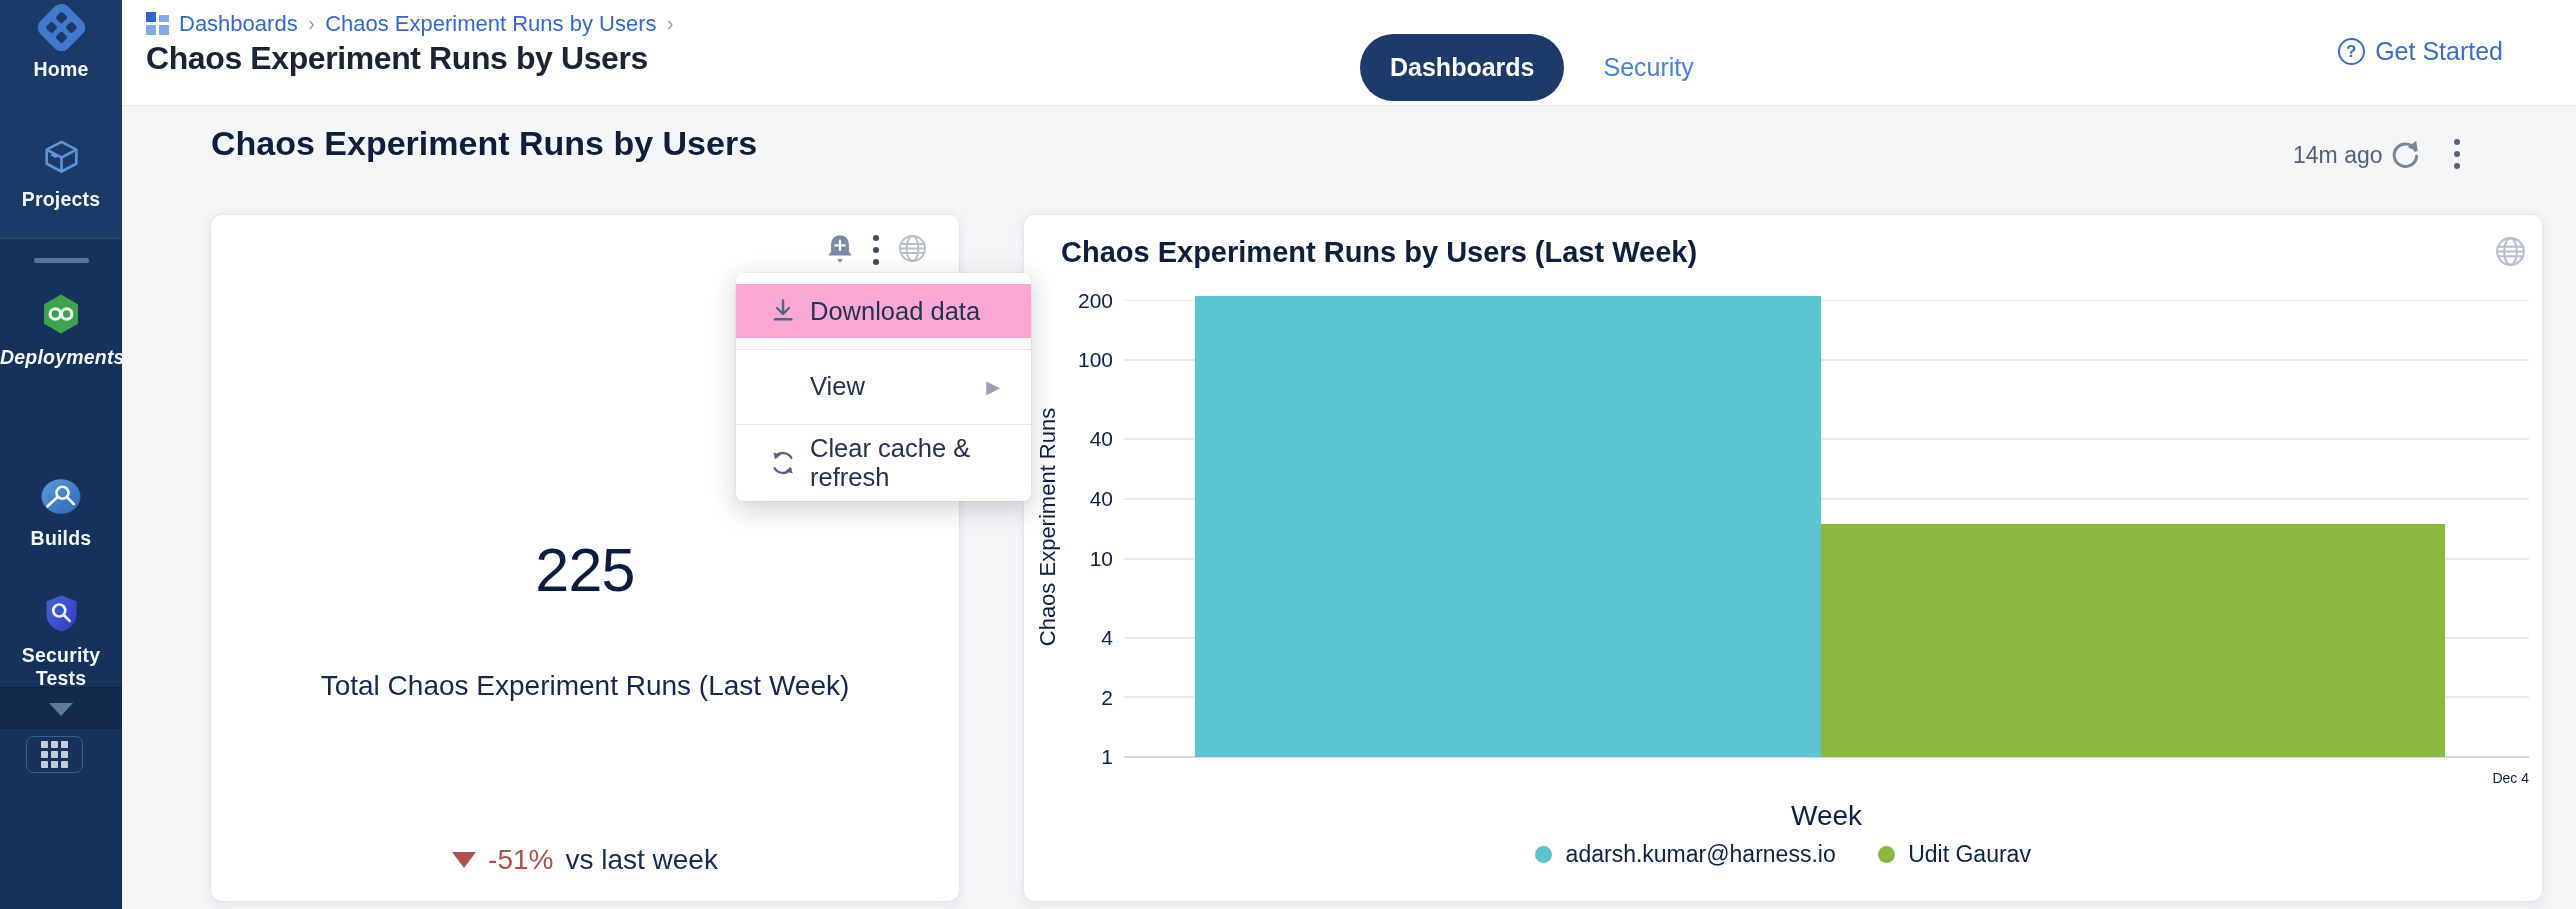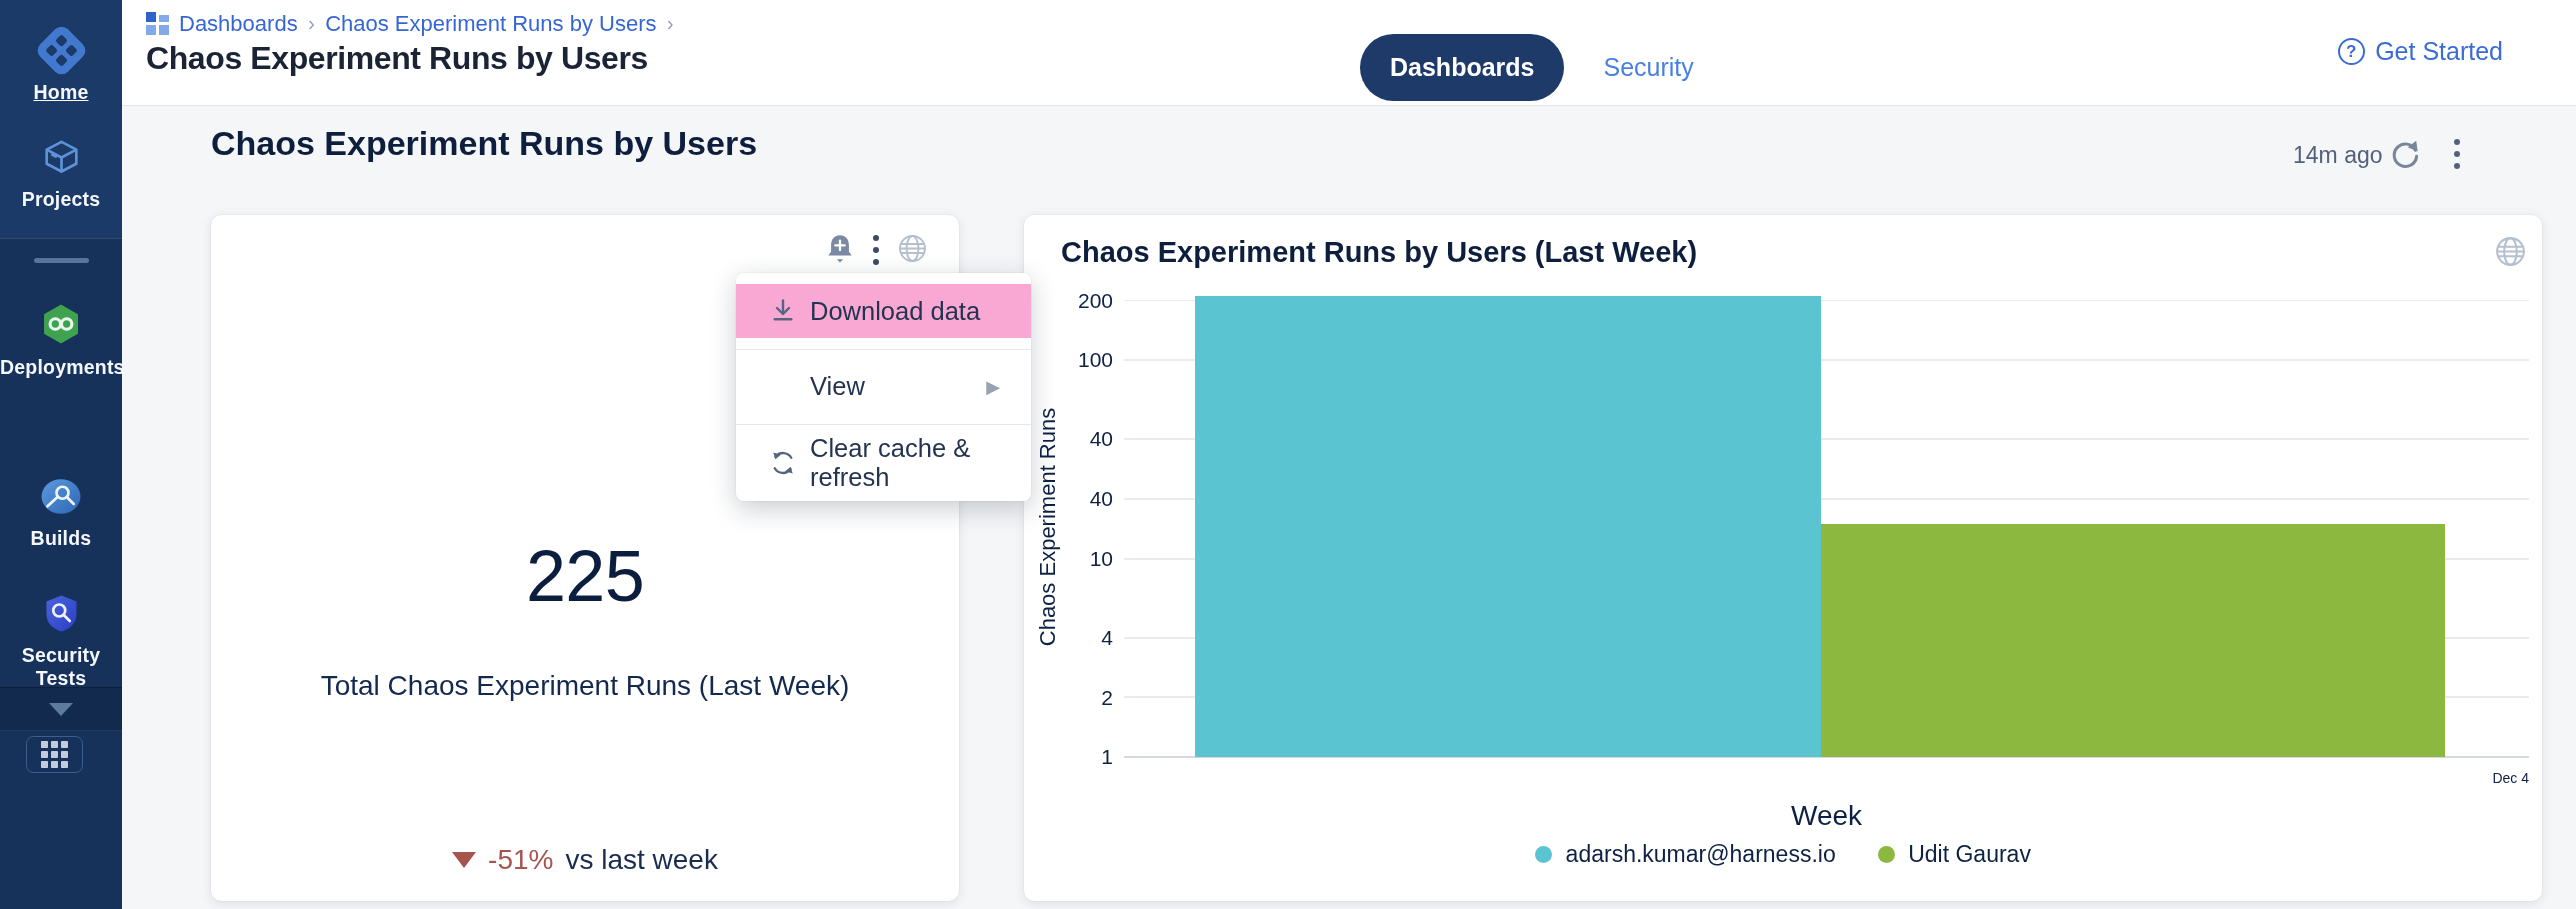--- a/index.html
+++ b/index.html
@@ -46,21 +46,21 @@
   .kdots { display:flex; flex-direction:column; gap:6px; align-items:center; }
   .kdots span { width:6px; height:6px; border-radius:50%; background:#55627b; }
 
   
   .card { position:absolute; background:#ffffff; border-radius:10.5px; box-shadow:0 2.2px 10.5px rgba(25,39,64,.10), 0 0 0 0.7px rgba(25,39,64,.03); }
   .card-tile { left:211px; top:215px; width:748px; height:686px; }
   .card-chart { left:1024px; top:215px; width:1518px; height:686px; }
 
   
   .tile-actions { position:absolute; left:614px; top:18px; display:flex; align-items:center; gap:18px; }
-  .tile-value { position:absolute; left:0; top:320px; width:100%; text-align:center; font-size:72px; font-weight:500; color:#0b1e3e; letter-spacing:-0.7px; }
+  .tile-value { position:absolute; left:0; top:320px; width:100%; text-align:center; font-size:61px; font-weight:500; color:#0b1e3e; letter-spacing:-0.7px; }
   .tile-label { position:absolute; left:0; top:455px; width:100%; text-align:center; font-size:28px; color:#13294e; }
   .tile-delta { position:absolute; left:0; top:629px; width:100%; display:flex; align-items:center; justify-content:center; gap:12px; }
   .tri-down { width:0; height:0; border-left:12px solid transparent; border-right:12px solid transparent; border-top:16.5px solid #a8544e; }
   .delta-pct { font-size:28px; color:#a8544e; }
   .delta-suffix { font-size:28px; color:#1a2c50; }
 
   
   .chart-title { position:absolute; left:37px; top:21px; font-size:29px; font-weight:600; color:#0e1f3e; }
   .chart-globe { position:absolute; left:1470px; top:19.5px; }
   .plot { position:absolute; left:100px; top:77px; width:1405px; height:465px; }
@@ -84,21 +84,21 @@
   .menu-lbl { position:absolute; left:74px; font-size:25.5px; color:#243450; }
   .menu-caret { position:absolute; right:31px; font-size:18px; color:#97a2b3; }
   .menu-div { height:0.7px; background:#e3e6ea; margin:10.5px 0; }
 </style>
 </head>
 <body>
 
 <nav class="sidebar">
   <div class="side-sec-modules"></div>
 
-  <div class="side-item" style="top:31px;text-decoration:underline;">
+  <div class="side-item" style="top:8px;">
     <div class="side-ico-wrap">
       <div class="home-ico">
           <span></span>
           <span></span>
           <span></span>
           <span></span>
         </div>
     </div>
     <div class="lbl">Home</div>
   </div>
@@ -110,21 +110,21 @@
         <path d="M6 15 L25 25 L44 15"></path>
           <path d="M25 25 L25 43"></path>
           <path d="M12 21 L19 24.5"></path>
       </svg>
     </div>
     <div class="lbl">Projects</div>
   </div>
 
   <div class="drag-handle"></div>
 
-  <div class="side-item" style="top:303px;">
+  <div class="side-item" style="top:293px;font-style:italic;">
     <div class="side-ico-wrap">
       <svg width="40" height="42" viewBox="0 0 48 52">
         <polygon points="24,2 45,14 45,38 24,50 3,38 3,14" fill="#3fa24e"></polygon>
         <circle cx="17" cy="26" r="6.5" stroke="#eaf6ec" stroke-width="4" fill="none"></circle>
         <circle cx="31" cy="26" r="6.5" stroke="#eaf6ec" stroke-width="4" fill="none"></circle>
       </svg>
     </div>
     <div class="lbl">Deployments</div>
   </div>
 

